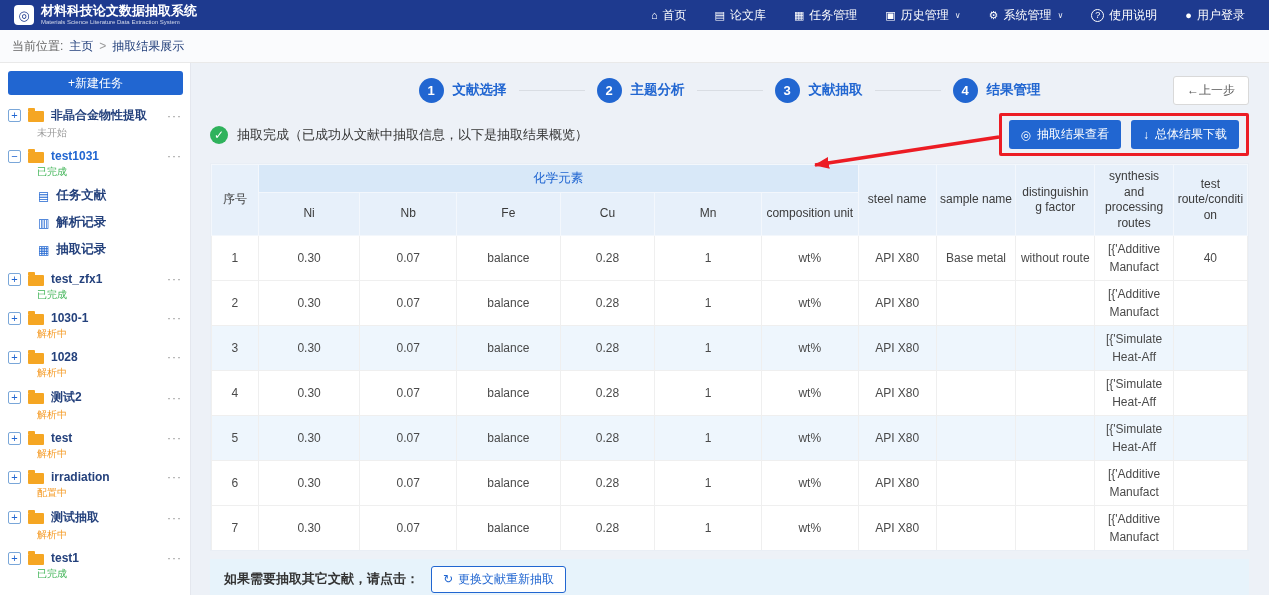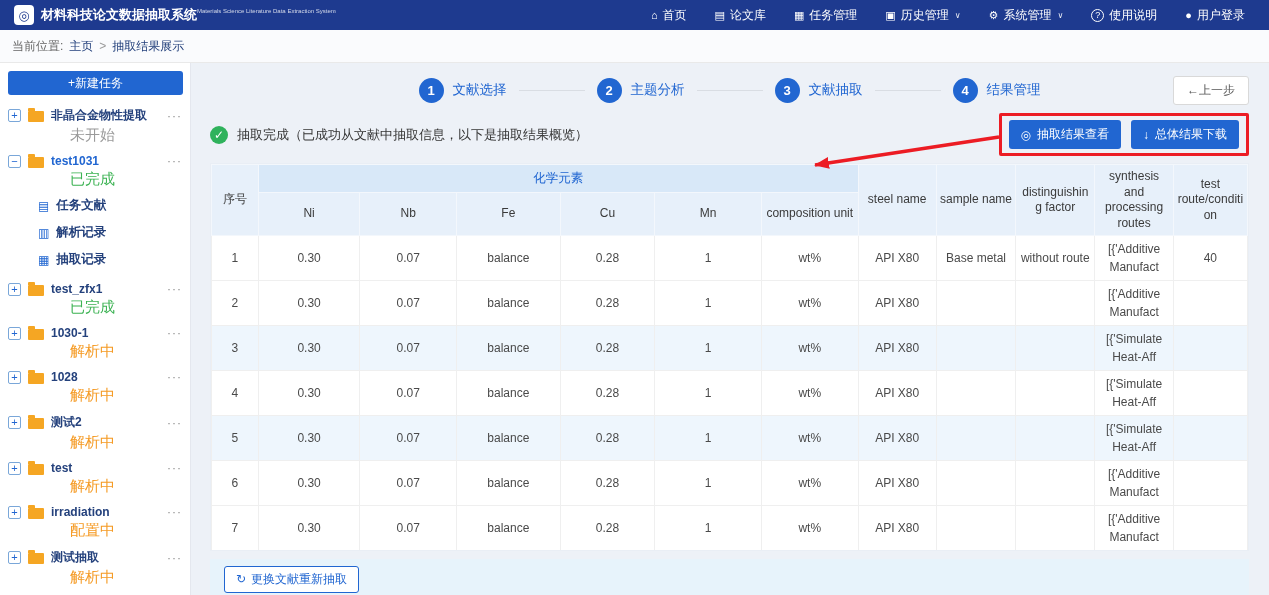--- a/index.html
+++ b/index.html
@@ -2,21 +2,21 @@
 <html><head>
 <meta charset="utf-8">
 <style>
   *{box-sizing:border-box;margin:0;padding:0}
   html,body{width:1269px;height:595px;overflow:hidden}
   body{font-family:"Liberation Sans","DejaVu Sans",sans-serif;background:#edf1f7;font-size:12px}
 
   
   .topbar{height:30px;background:#1e3a8f;display:flex;align-items:center;padding:0 14px;color:#fff}
   .logo-box{width:20px;height:20px;background:#fff;border-radius:4px;color:#1e3a8f;display:flex;align-items:center;justify-content:center;font-size:13px;font-weight:bold;margin-right:7px;flex:0 0 auto}
-  .title-wrap{display:flex;flex-direction:row;line-height:1.15}
+  .title-wrap{display:flex;flex-direction:column;line-height:1.15}
   .app-title{font-size:13px;font-weight:bold;white-space:nowrap}
   .app-sub{font-size:6px;opacity:.78;white-space:nowrap}
   .topnav{margin-left:auto;display:flex;gap:28px;font-size:12px;margin-right:10px}
   .nav-item{display:flex;align-items:center;gap:5px;cursor:pointer;white-space:nowrap}
   .nav-icon{font-size:11px;line-height:1}
   .icon-round{width:13px;height:13px;border:1px solid #fff;border-radius:50%;display:inline-flex;align-items:center;justify-content:center;font-size:9px}
   .caret{font-size:8px;opacity:.9;margin-left:1px}
 
   
   .breadcrumb{height:25px;background:#fafbfd;border-bottom:1px solid #e9e9e9;display:flex;align-items:center;padding:16px 12px;font-size:12px;color:#666;gap:6px}
@@ -30,33 +30,33 @@
   .sidebar{width:191px;background:#fff;border-right:1px solid #e4e7ee;padding-top:8px;overflow:hidden;flex:0 0 auto}
   .new-task-btn{display:block;margin:0 8px 6px;height:24px;width:175px;background:#2166d1;color:#fff;font-size:12px;border:none;border-radius:3px;cursor:pointer;font-family:inherit}
   .task{padding:6px 8px 3px}
   .task-head{display:flex;align-items:center;gap:7px}
   .expander{width:13px;height:13px;border:1px solid #7aa7d9;border-radius:2px;color:#2166d1;font-size:11px;line-height:11px;text-align:center;background:#fff;flex:0 0 auto;cursor:pointer}
   .folder{width:16px;height:11px;background:#f5a623;border-radius:1px;position:relative;flex:0 0 auto;margin-top:2px}
   .folder::before{content:"";position:absolute;top:-3px;left:0;width:7px;height:3px;background:#f5a623;border-radius:1px 1px 0 0}
   .task-name{font-size:12px;font-weight:bold;color:#24417c;white-space:nowrap;overflow:hidden;flex:1 1 auto}
   .task.active > .task-head .task-name{color:#2166d1}
   .task-more{margin-left:auto;color:#8a8a8a;font-size:12px;letter-spacing:1px;cursor:pointer;flex:0 0 auto}
-  .task-status{font-size:15px;margin:2px 0 0 62px}
+  .task-status{font-size:10px;margin:2px 0 0 29px}
   .st-gray{color:#9a9a9a}.st-green{color:#3db354}.st-orange{color:#f59a23}
   .task-children{padding:3px 0 0 30px}
   .child-item{display:flex;align-items:center;gap:7px;height:27px;font-size:12.5px;color:#24417c;font-weight:bold;cursor:pointer}
   .child-icon{font-size:12px;color:#2166d1;line-height:1}
 
   
   .main{flex:1;position:relative;padding:6px 20px 0 19px;overflow:hidden}
   .steps-bar{position:relative;display:flex;align-items:center;justify-content:center;height:42px}
   .steps-items{display:flex;align-items:center}
   .step{display:flex;align-items:center;gap:9px}
   .step-num{width:25px;height:25px;border-radius:50%;background:#2166d1;color:#fff;font-size:13px;font-weight:bold;display:flex;align-items:center;justify-content:center}
-  .step-label{color:#2166d1;font-size:13.5px;font-weight:normal;white-space:nowrap}
+  .step-label{color:#2166d1;font-size:13.5px;font-weight:bold;white-space:nowrap}
   .step-line{width:66px;height:1px;background:#d9dde3;margin:0 12px}
   .back-btn{position:absolute;right:0;top:7px;background:#fff;border:1px solid #d9d9d9;border-radius:3px;font-size:12px;color:#555;padding:5px 13px;cursor:pointer;font-family:inherit}
 
   .result-bar{display:flex;align-items:center;margin-top:2px;min-height:40px}
   .check-icon{width:18px;height:18px;border-radius:50%;background:#2fb25c;color:#fff;font-size:12px;display:flex;align-items:center;justify-content:center;flex:0 0 auto}
   .result-msg{font-size:13px;color:#333;margin-left:9px;white-space:nowrap}
   .annotation-box{margin-left:auto;border:3px solid #ec1c24;border-radius:2px;padding:4px 7px;display:flex;gap:10px}
   .btn-primary{background:#2166d1;color:#fff;border:none;border-radius:3px;font-size:12px;padding:6px 12px;display:flex;align-items:center;gap:6px;cursor:pointer;white-space:nowrap;font-family:inherit}
   .btn-icon{font-size:12px;line-height:1}
 
@@ -407,20 +407,21 @@
               <td></td>
               <td></td>
               <td>[{'Additive Manufact</td>
               <td></td>
             </tr>
           </tbody>
       </table>
     </div>
 
     <div class="footer-bar">
+      <span>如果需要抽取其它文献，请点击：</span>
       <button class="btn-outline">
         <span>↻</span>
         <span>更换文献重新抽取</span>
       </button>
     </div>
 
     <svg class="arrow-svg" width="1078" height="180" viewBox="0 0 1078 180">
       <defs>
         <marker id="ah" markerUnits="userSpaceOnUse" markerWidth="18" markerHeight="14" refX="14" refY="6" orient="auto">
           <path d="M0,0 L15,6 L0,12 z" fill="#ec1c24"></path>

